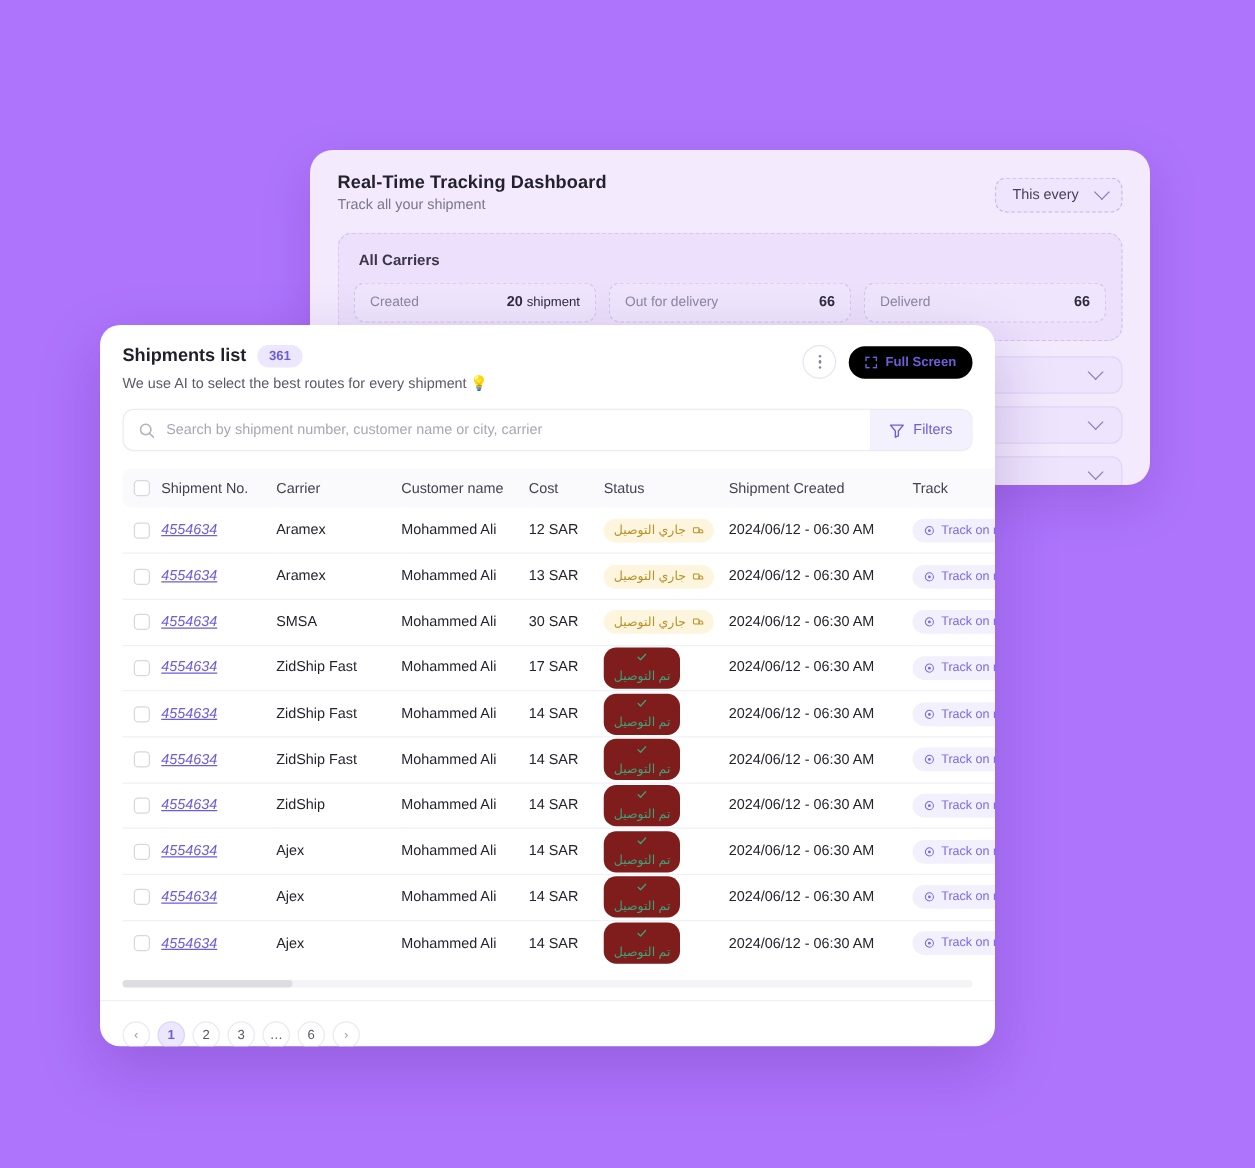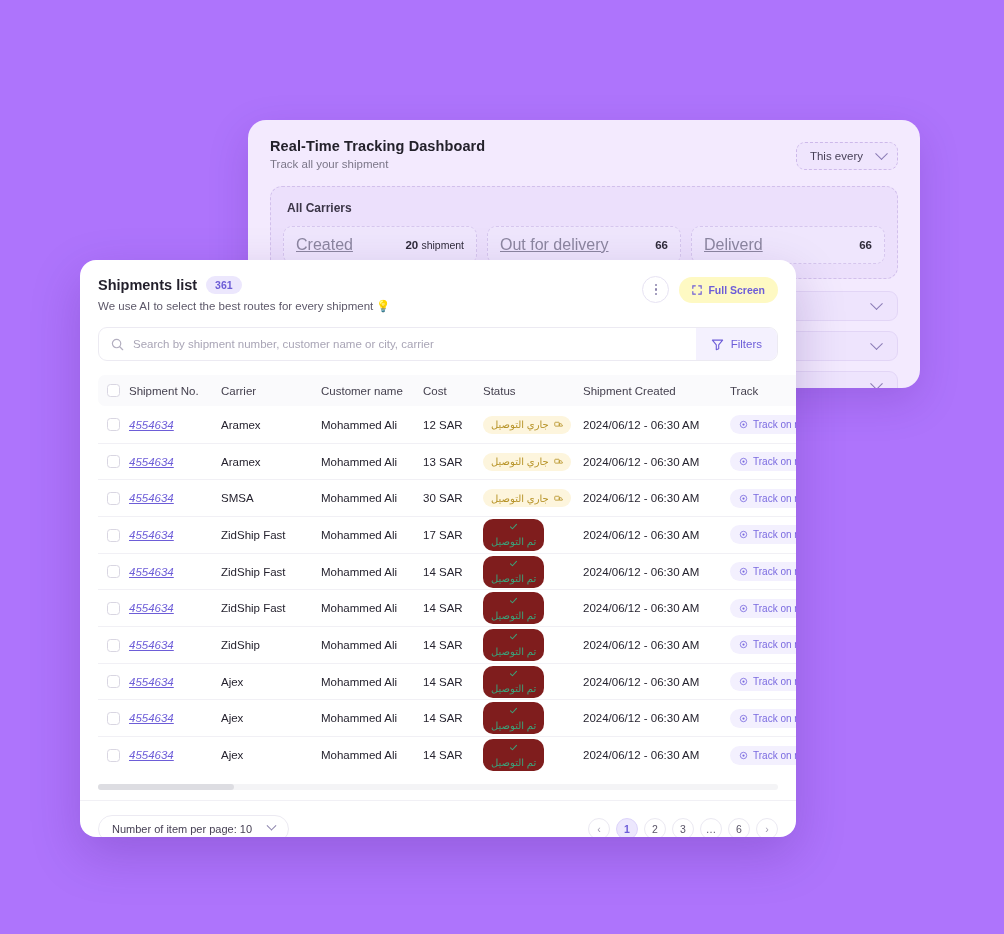--- a/index.html
+++ b/index.html
@@ -36,21 +36,21 @@
     margin: 10px 22px 0 22px; border: 1px dashed #d2c0ec; border-radius: 12px;
     background: #ece0fc; padding: 12px 12px 14px 12px;
   }
   .carriers-title { font-size: 12px; font-weight: bold; color: #3b3547; padding: 2px 4px 11px 4px; }
   .stat-row { display: flex; gap: 10px; }
   .stat {
     flex: 1; border: 1px dashed #d6c6ee; border-radius: 9px;
     background: #efe6fd; padding: 9px 12px;
     display: flex; justify-content: space-between; align-items: center;
   }
-  .stat-label { font-size: 16px; color: #8c86a0; text-decoration: underline; }
+  .stat-label { font-size: 11px; color: #8c86a0; }
   .stat-value { font-size: 11.5px; color: #2f2b3a; font-weight: bold; }
   .stat-value .unit { font-weight: normal; font-size: 10.5px; }
 
   .acc-wrap { margin: 12px 22px 0 22px; display: flex; flex-direction: column; gap: 10px; }
   .acc {
     height: 30px; border: 1px solid #e2d5f6; border-radius: 9px;
     background: #eee4fd; display: flex; align-items: center; justify-content: flex-end;
     padding-right: 16px;
   }
   .acc .chev { border-color: #8a7bb5; }
@@ -70,21 +70,21 @@
   .count-badge { background: #ece7fd; color: #6c5cd6; font-size: 10.5px; padding: 3px 9px; border-radius: 10px; font-weight: bold; }
   .ph-sub { font-size: 11.5px; color: #5d5869; }
   .ph-right { display: flex; align-items: center; gap: 10px; }
   .dots-btn {
     width: 27px; height: 27px; border-radius: 50%; border: 1px solid #e7e3f3; background: #fff;
     display: flex; align-items: center; justify-content: center; gap: 2px; flex-direction: column;
   }
   .dots-btn i { display: block; width: 2.4px; height: 2.4px; border-radius: 50%; background: #8a82ab; }
   .fs-btn {
     display: flex; align-items: center; gap: 6px;
-    background: #fef9c3; color: #6d5dd8; border: none; border-radius: 14px;
+    background: #000000; color: #6d5dd8; border: none; border-radius: 14px;
     padding: 7px 13px; font-size: 10.5px; font-family: inherit; font-weight: bold;
   }
 
   .searchbar {
     margin: 4px 18px 0 18px; height: 34px;
     border: 1px solid #eceaf2; border-radius: 9px;
     display: flex; align-items: stretch; overflow: hidden;
   }
   .search-field { flex: 1; display: flex; align-items: center; gap: 9px; padding: 0 12px; }
   .search-field input {
@@ -481,24 +481,20 @@
             </tr>
           </tbody>
       </table>
     </div>
 
     <div class="hscroll">
         <i></i>
       </div>
 
     <div class="panel-foot">
-      <div class="perpage">
-        <span>Number of item per page: 10</span>
-        <span class="chev"></span>
-      </div>
       <div class="pager" id="pager">
           <button class="pg arrow">‹</button>
           <button class="pg active">1</button>
           <button class="pg">2</button>
           <button class="pg">3</button>
           <button class="pg">…</button>
           <button class="pg">6</button>
           <button class="pg arrow">›</button>
         </div>
     </div>

